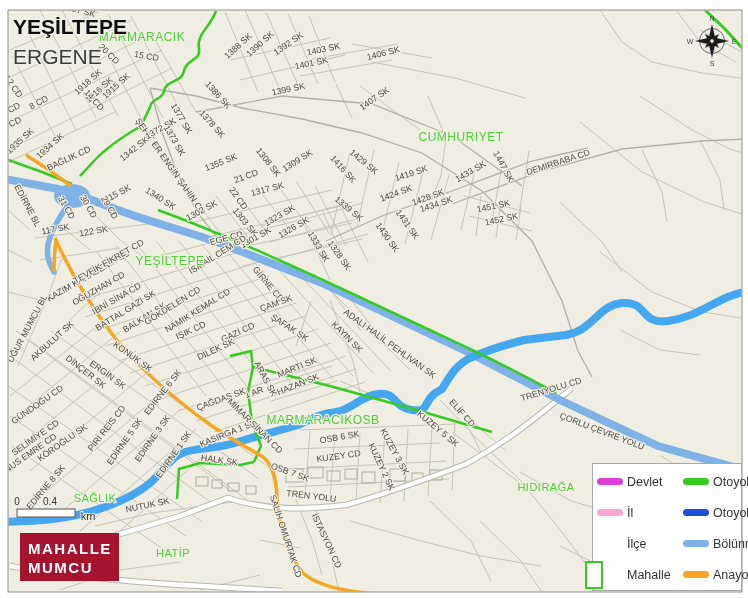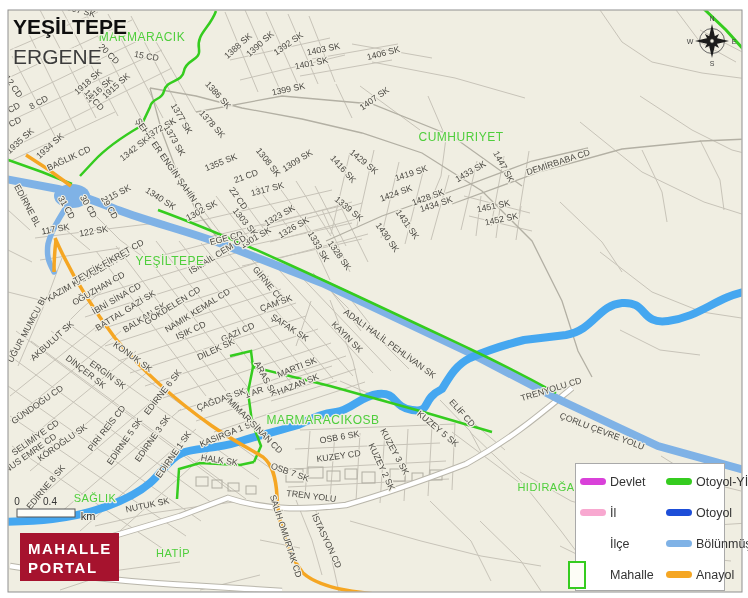--- a/index.html
+++ b/index.html
@@ -5,21 +5,21 @@
   html,body{margin:0;padding:0;background:#ffffff;}
   body{width:748px;height:598px;overflow:hidden;font-family:"Liberation Sans",sans-serif;}
   #stage{position:relative;width:748px;height:598px;}
   svg text{font-family:"Liberation Sans",sans-serif;}
   .slb{font-size:8.8px;fill:#4c4a44;text-anchor:middle;paint-order:stroke;stroke:#f0eee2;stroke-width:2.4px;stroke-linejoin:round;}
   .alb{fill:#4fce3c;text-anchor:middle;letter-spacing:.5px;paint-order:stroke;stroke:#f0eee2;stroke-width:2.6px;stroke-linejoin:round;}
   .map-title1{font-size:21px;font-weight:bold;fill:#0e0e0e;paint-order:stroke;stroke:#f0eee2;stroke-width:3px;}
   .map-title2{font-size:21px;fill:#3c3c3c;paint-order:stroke;stroke:#f0eee2;stroke-width:3px;}
   .scale-txt{font-size:10px;fill:#333;text-anchor:middle;paint-order:stroke;stroke:#f0eee2;stroke-width:2px;}
   .compass-txt{font-size:7px;fill:#444;text-anchor:middle;}
-  #legend{position:absolute;left:575px;top:463px;width:150px;height:128px;background:#ffffff;border:1px solid #a9a9a9;box-sizing:border-box;padding:2px 0 0 4px;}
+  #legend{position:absolute;left:592px;top:463px;width:150px;height:128px;background:#ffffff;border:1px solid #a9a9a9;box-sizing:border-box;padding:2px 0 0 4px;}
   .lrow{display:grid;grid-template-columns:30px 56px 30px 1fr;align-items:center;height:31px;}
   .lrow .lbl{font-size:12.5px;color:#333;white-space:nowrap;}
   .sw{width:26px;height:7px;border-radius:4px;display:inline-block;}
   .sw-none{width:26px;height:7px;display:inline-block;}
   .sw-rect{width:14px;height:24px;background:#fdfdf6;border:2.5px solid #35cc1f;display:inline-block;margin-left:-12px;}
   #logo{position:absolute;left:20px;top:533px;width:99px;height:48px;color:#fff;font-weight:bold;font-size:15px;letter-spacing:1.5px;padding:7px 0 0 8px;box-sizing:border-box;line-height:1.25;}
 </style>
 </head>
 <body>
 
@@ -292,15 +292,15 @@
           <span class="sw-rect" style="border-color: rgb(53, 204, 31);"></span>
           <span class="lbl">Mahalle</span>
           <span class="sw" style="background: rgb(245, 166, 35);"></span>
           <span class="lbl">Anayol</span>
         </div>
       </div>
   </div>
 
   <div id="logo" style="background: rgb(166, 19, 46);">
     <div>MAHALLE</div>
-    <div>PORTAL</div>
+    <div>MUMCU</div>
   </div>
 </div>
 
 </body></html>

